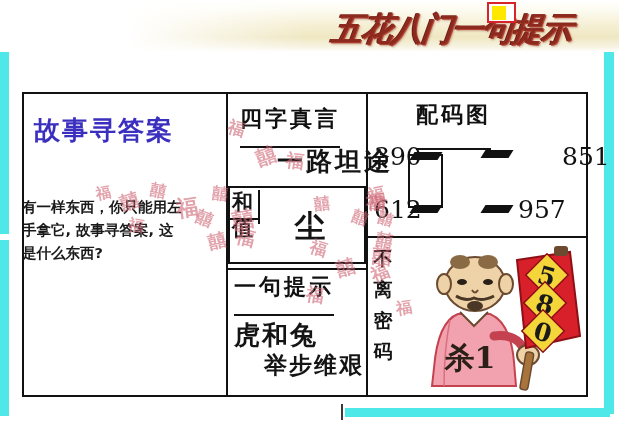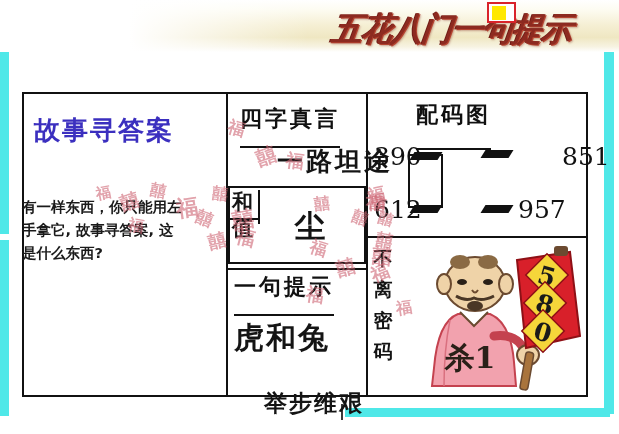--- a/index.html
+++ b/index.html
@@ -250,36 +250,35 @@
     font-weight: bold;
     color: #141414;
     line-height: 40px;
     text-align: center;
   }
 
   .hint-line1 {
     position: absolute;
     left: 234px; top: 318px;
     font-family: Liberation Mono, monospace;
-    font-size: 30px;
+    font-size: 26px;
     font-weight: bold;
     color: #141414;
     letter-spacing: 2px;
     white-space: nowrap;
   }
   .hint-line2 {
     position: absolute;
     left: 264px; top: 350px;
     font-family: "DejaVu Serif", "Liberation Serif", serif;
     font-size: 23px;
     font-weight: bold;
     color: #141414;
     letter-spacing: 2px;
     white-space: nowrap;
-    margin-top: 38px;
   }
 
   
   .pm-head {
     position: absolute;
     left: 416px; top: 100px;
     font-family: "DejaVu Serif", "Liberation Serif", serif;
     font-size: 22px;
     font-weight: bold;
     color: #111111;

